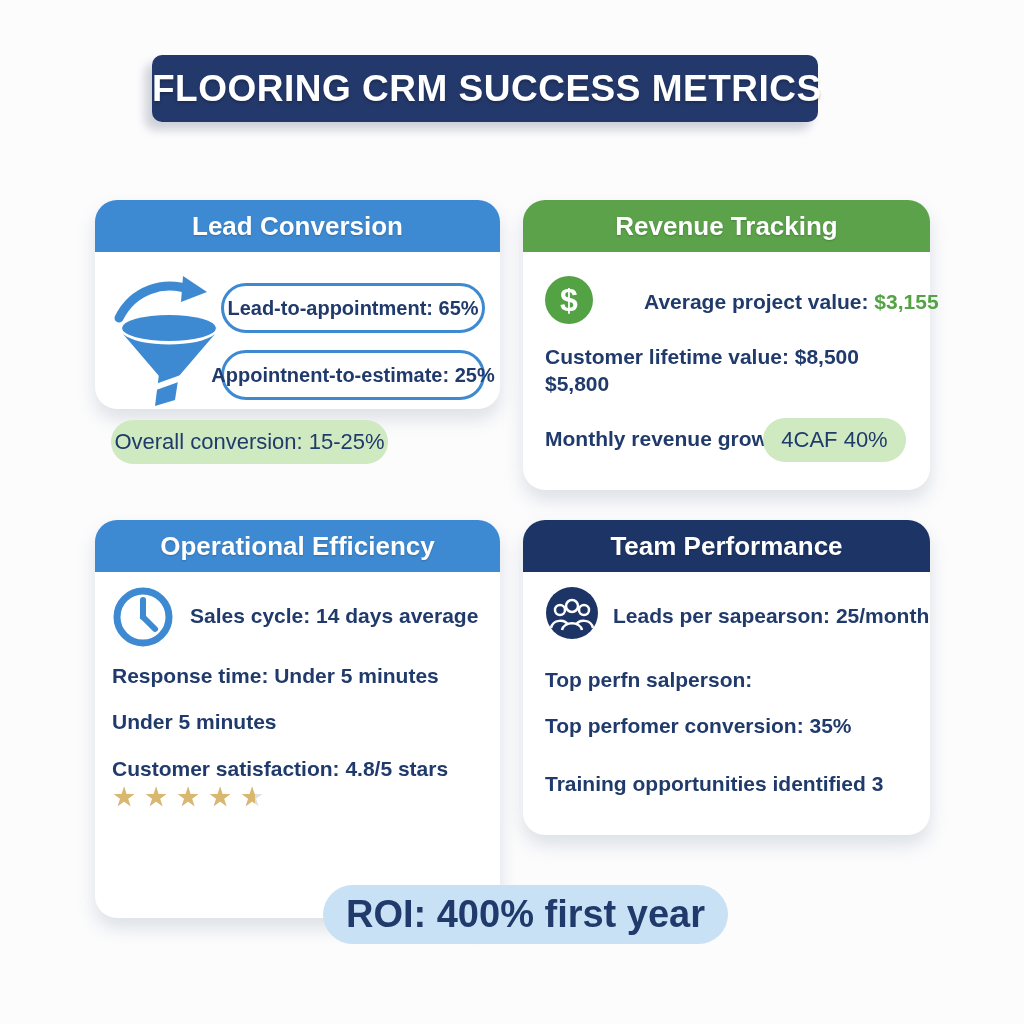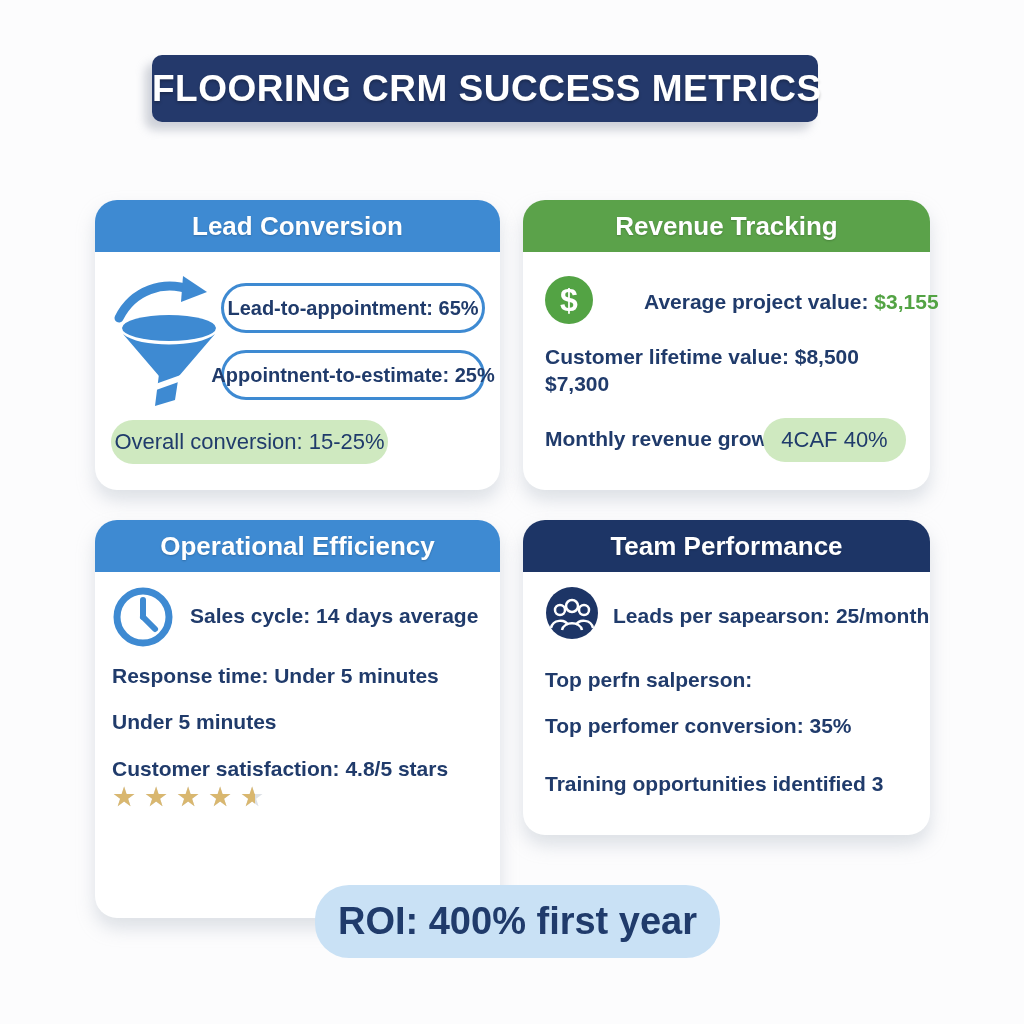--- a/index.html
+++ b/index.html
@@ -62,34 +62,34 @@
   .green-val{color:#53a344;}
 
   
   .star-row{display:flex;gap:3px;}
   .star-wrap{position:relative;display:inline-block;width:29px;height:30px;font-size:27px;line-height:30px;}
   .star-bg{color:#dde1e6;position:absolute;left:0;top:0;}
   .star-fg{color:#d9b76f;position:absolute;left:0;top:0;overflow:hidden;white-space:nowrap;}
 
   
   .roi-pill{
-    left:315px;top:885px;width:405px;height:73px;
+    left:323px;top:885px;width:405px;height:59px;
     background:#c9e1f5;border-radius:34px;
     display:flex;align-items:center;justify-content:center;
   }
   .roi-pill span{color:#203b6b;font-size:38px;font-weight:700;white-space:nowrap;}
 </style>
 </head>
 <body>
 
 <div class="abs title-bar">
   <h1>FLOORING CRM SUCCESS METRICS</h1>
 </div>
 
-<div class="abs card" style="left:95px;top:200px;width:405px;height:290px;">
+<div class="abs card" style="left:95px;top:200px;width:405px;height:209px;">
   <div class="card-header hdr-blue">
     <span>Lead Conversion</span>
   </div>
   <div class="abs" style="left:14px;top:66px;width:118px;height:140px;">
     <svg width="118" height="140" viewBox="0 0 118 140">
       <path d="M10 52 C 24 24, 54 14, 82 24" stroke="#3e8ad2" stroke-width="9" fill="none" stroke-linecap="round"></path>
       <path d="M74 10 L98 26 L72 36 Z" fill="#3e8ad2"></path>
       <ellipse cx="60" cy="62" rx="47" ry="13" fill="#3e8ad2"></ellipse>
       <path d="M14 68 C 30 82, 90 82, 106 68 L 70 110 L 50 110 Z" fill="#3e8ad2"></path>
       <path d="M50 108 L70 108 L66 134 L46 140 Z" fill="#3e8ad2"></path>
@@ -109,21 +109,21 @@
 
 <div class="abs card" style="left:523px;top:200px;width:407px;height:290px;">
   <div class="card-header hdr-green">
     <span>Revenue Tracking</span>
   </div>
   <div class="abs dollar-circle" style="left:22px;top:76px;">$</div>
   <div class="abs body-line" style="left:90px;top:90px;margin-left:31px;">
     <span>Average project value: </span><span class="green-val">$3,155</span>
   </div>
   <div class="abs body-line" style="left:22px;top:145px;">Customer lifetime value: $8,500</div>
-  <div class="abs body-line" style="left:22px;top:172px;">$7,300</div>
+  <div class="abs body-line" style="left:22px;top:172px;">$5,800</div>
   <div class="abs body-line" style="left:22px;top:227px;">Monthly revenue growth</div>
   <div class="abs green-pill" style="left:240px;top:218px;width:143px;height:44px;">
     <span>4CAF 40%</span>
   </div>
 </div>
 
 <div class="abs card" style="left:95px;top:520px;width:405px;height:398px;">
   <div class="card-header hdr-blue">
     <span>Operational Efficiency</span>
   </div>

